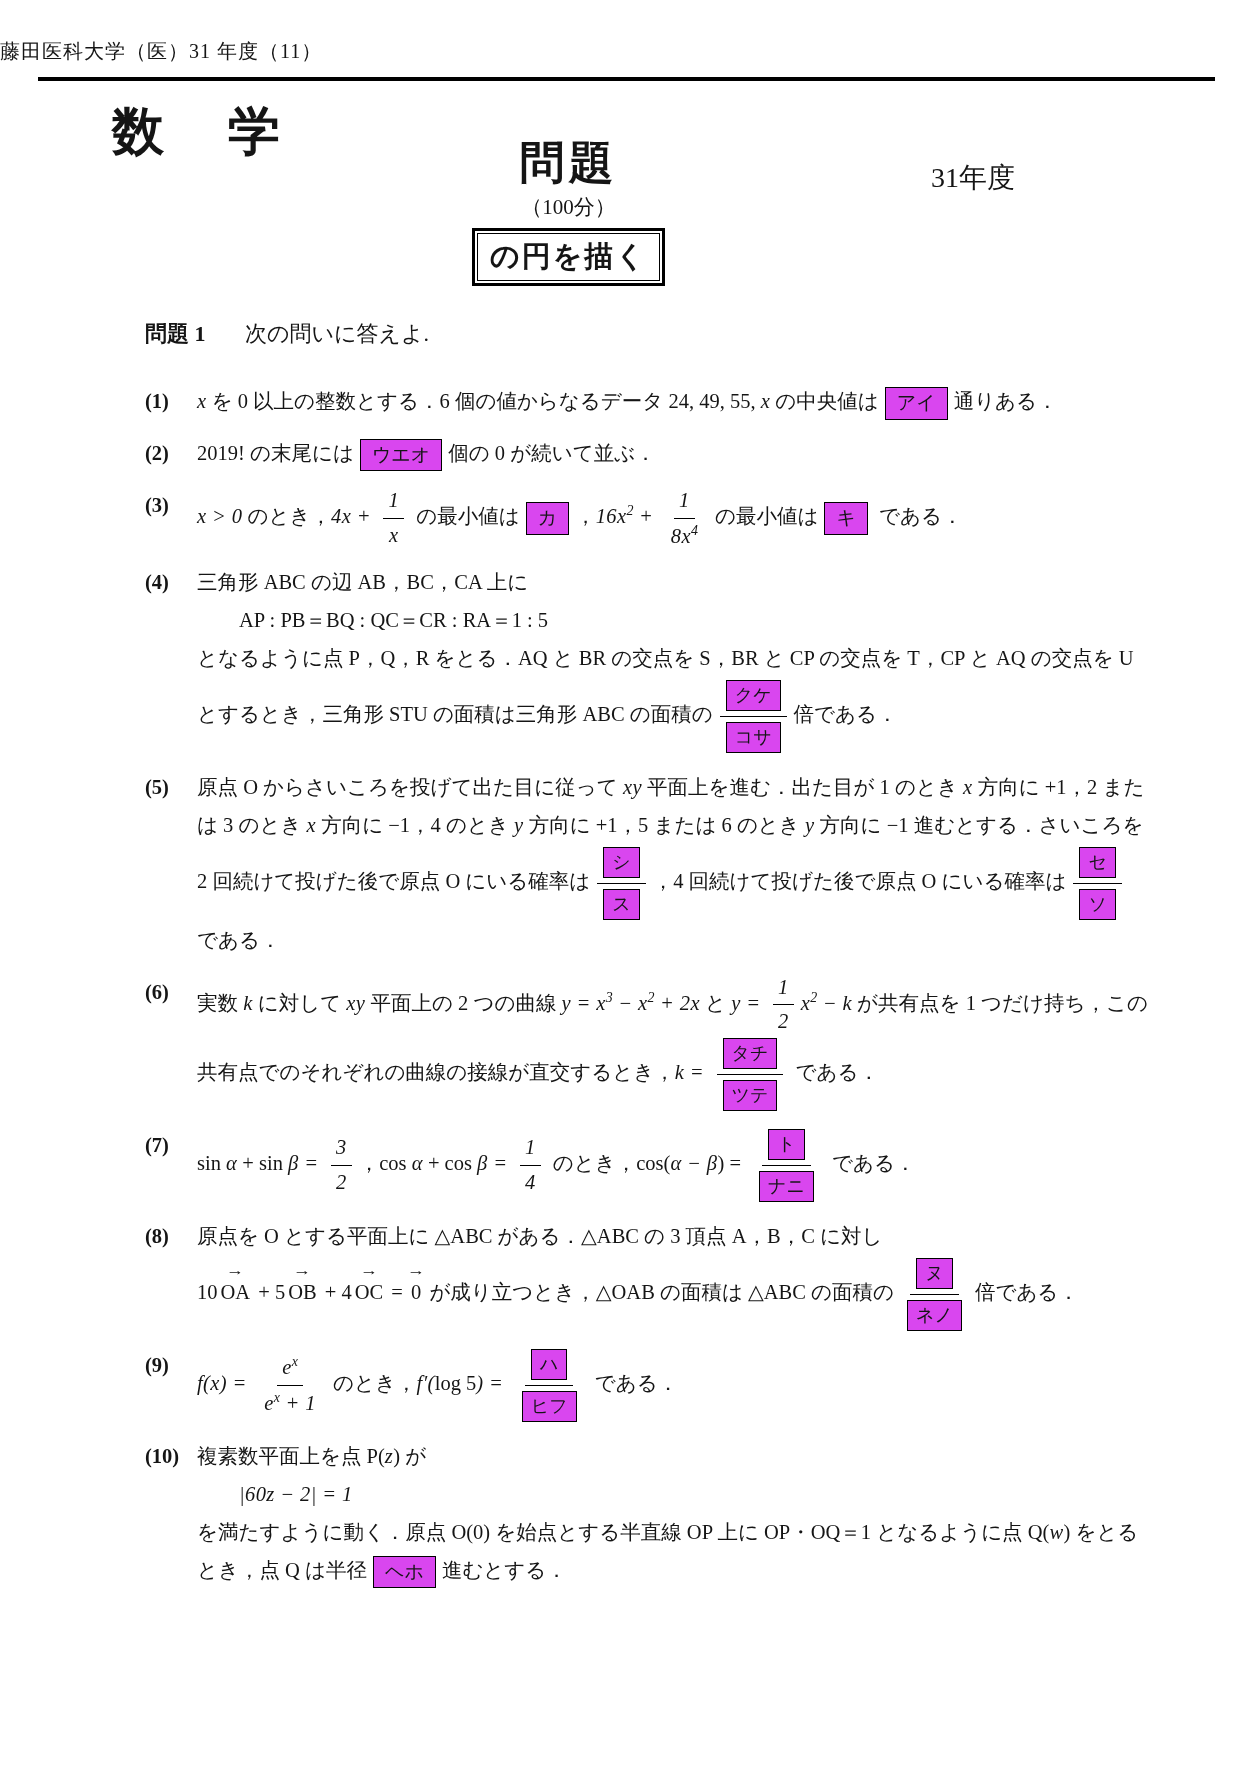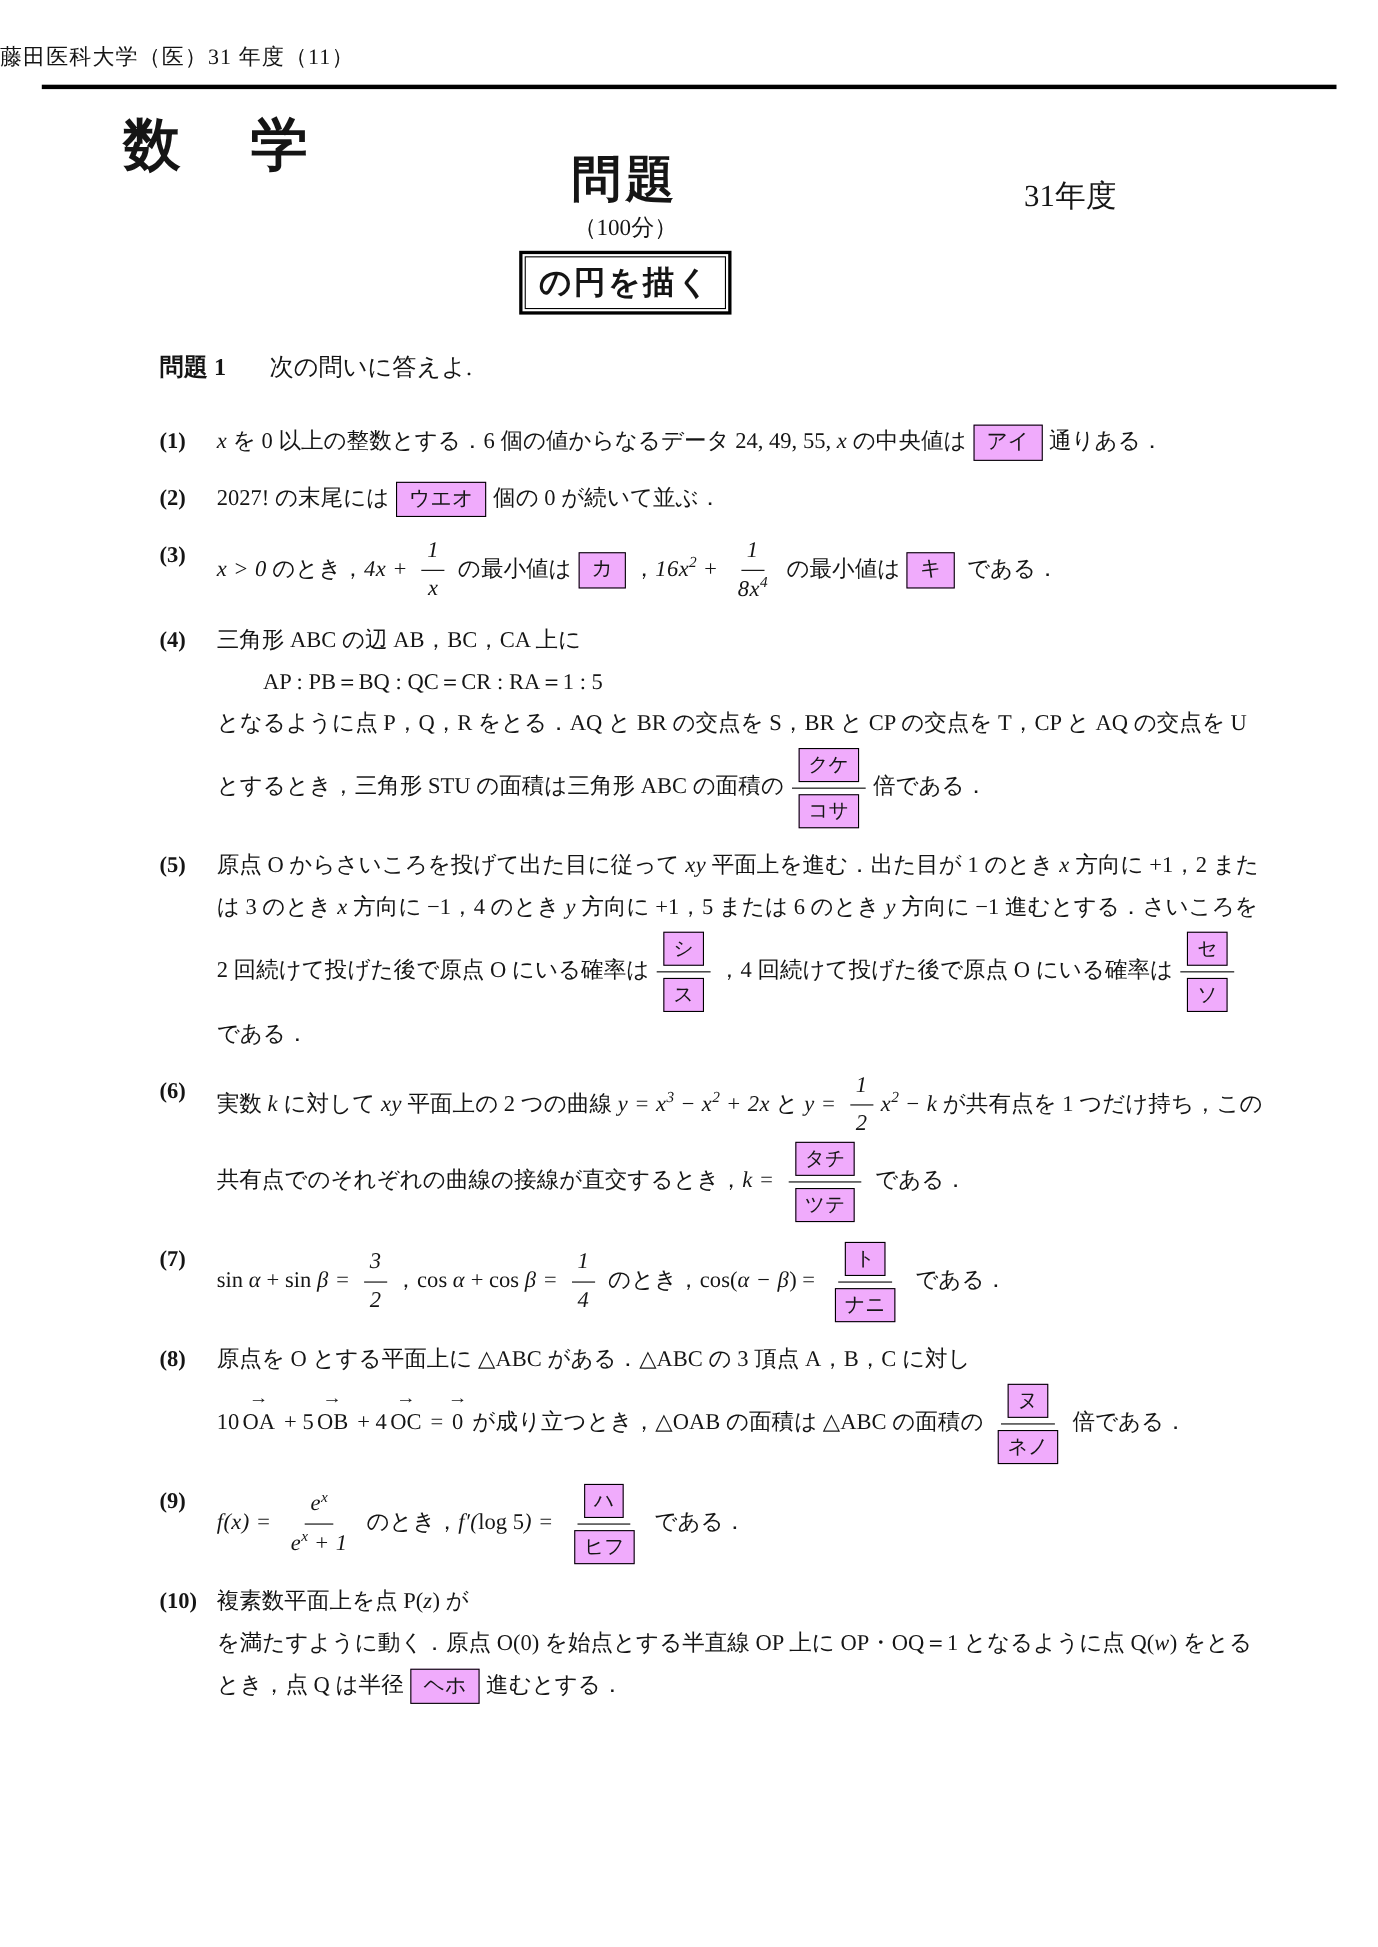--- a/index.html
+++ b/index.html
@@ -32,21 +32,21 @@
   .questions{margin:34px 100px 0 145px;}
   .q-row{display:flex;margin-bottom:14px;}
   .q-num{flex:none;width:52px;font-weight:700;font-size:20.5px;line-height:1.85;}
   .q-body{flex:1;font-size:20.5px;line-height:1.85;}
   .q-line{min-height:1.85em;}
   .q-line.indent{padding-left:42px;}
   .seg-math{font-style:italic;letter-spacing:0.4px;}
   sup.seg-sup{font-size:0.68em;font-style:italic;}
   .ans-box{
     display:inline-block;border:1.6px solid #000;padding:1px 11px;margin:0 6px;
-    font-size:19px;line-height:1.5;font-style:normal;vertical-align:middle;background:#f0abfc;
+    font-size:19px;line-height:1.5;font-style:normal;vertical-align:middle;background:#d946ef;
   }
   .frac{
     display:inline-flex;flex-direction:column;align-items:center;vertical-align:middle;
     margin:0 7px;line-height:1.35;text-align:center;
   }
   .frac .num{display:block;border-bottom:1.6px solid #000;padding:0 5px 3px 5px;}
   .frac .den{display:block;padding:3px 5px 0 5px;}
   .frac .ans-box{margin:2px 1px;padding:1px 8px;font-size:18px;}
   .vec{display:inline-block;position:relative;font-style:normal;margin:0 3px;}
   .vec-arrow{
@@ -82,21 +82,21 @@
   <div id="questions" class="questions">
       <div class="q-row">
         <div class="q-num">(1)</div>
         <div class="q-body">
           <div class="q-line"><span class="seg-math">x</span><span class="seg-text"> を 0 以上の整数とする．6 個の値からなるデータ </span><span class="seg-text">24, 49, 55, </span><span class="seg-math">x</span><span class="seg-text"> の中央値は</span><span class="ans-box">アイ</span><span class="seg-text">通りある．</span></div>
         </div>
       </div>
       <div class="q-row">
         <div class="q-num">(2)</div>
         <div class="q-body">
-          <div class="q-line"><span class="seg-text">2027! の末尾には</span><span class="ans-box">ウエオ</span><span class="seg-text">個の 0 が続いて並ぶ．</span></div>
+          <div class="q-line"><span class="seg-text">2019! の末尾には</span><span class="ans-box">ウエオ</span><span class="seg-text">個の 0 が続いて並ぶ．</span></div>
         </div>
       </div>
       <div class="q-row">
         <div class="q-num">(3)</div>
         <div class="q-body">
           <div class="q-line"><span class="seg-math">x &gt; 0</span><span class="seg-text"> のとき，</span><span class="seg-math">4x + </span><span class="frac">
               <span class="num"><span class="seg-math">1</span></span>
               <span class="den"><span class="seg-math">x</span></span>
             </span><span class="seg-text"> の最小値は</span><span class="ans-box">カ</span><span class="seg-text">，</span><span class="seg-math">16x</span><sup class="seg-sup">2</sup><span class="seg-math"> + </span><span class="frac">
               <span class="num"><span class="seg-math">1</span></span>
@@ -173,17 +173,18 @@
             </span><span class="seg-text"> のとき，</span><span class="seg-math">f′(</span><span class="seg-text">log 5</span><span class="seg-math">) = </span><span class="frac">
               <span class="num"><span class="ans-box">ハ</span></span>
               <span class="den"><span class="ans-box">ヒフ</span></span>
             </span><span class="seg-text"> である．</span></div>
         </div>
       </div>
       <div class="q-row">
         <div class="q-num">(10)</div>
         <div class="q-body">
           <div class="q-line"><span class="seg-text">複素数平面上を点 P(</span><span class="seg-math">z</span><span class="seg-text">) が</span></div>
+          <div class="q-line indent"><span class="seg-math">|60z − 2| = 1</span></div>
           <div class="q-line"><span class="seg-text">を満たすように動く．原点 O(0) を始点とする半直線 OP 上に OP・OQ＝1 となるように点 Q(</span><span class="seg-math">w</span><span class="seg-text">) をとるとき，点 Q は半径</span><span class="ans-box">ヘホ</span><span class="seg-text">進むとする．</span></div>
         </div>
       </div>
     </div>
 </div>
 
 </body></html>

